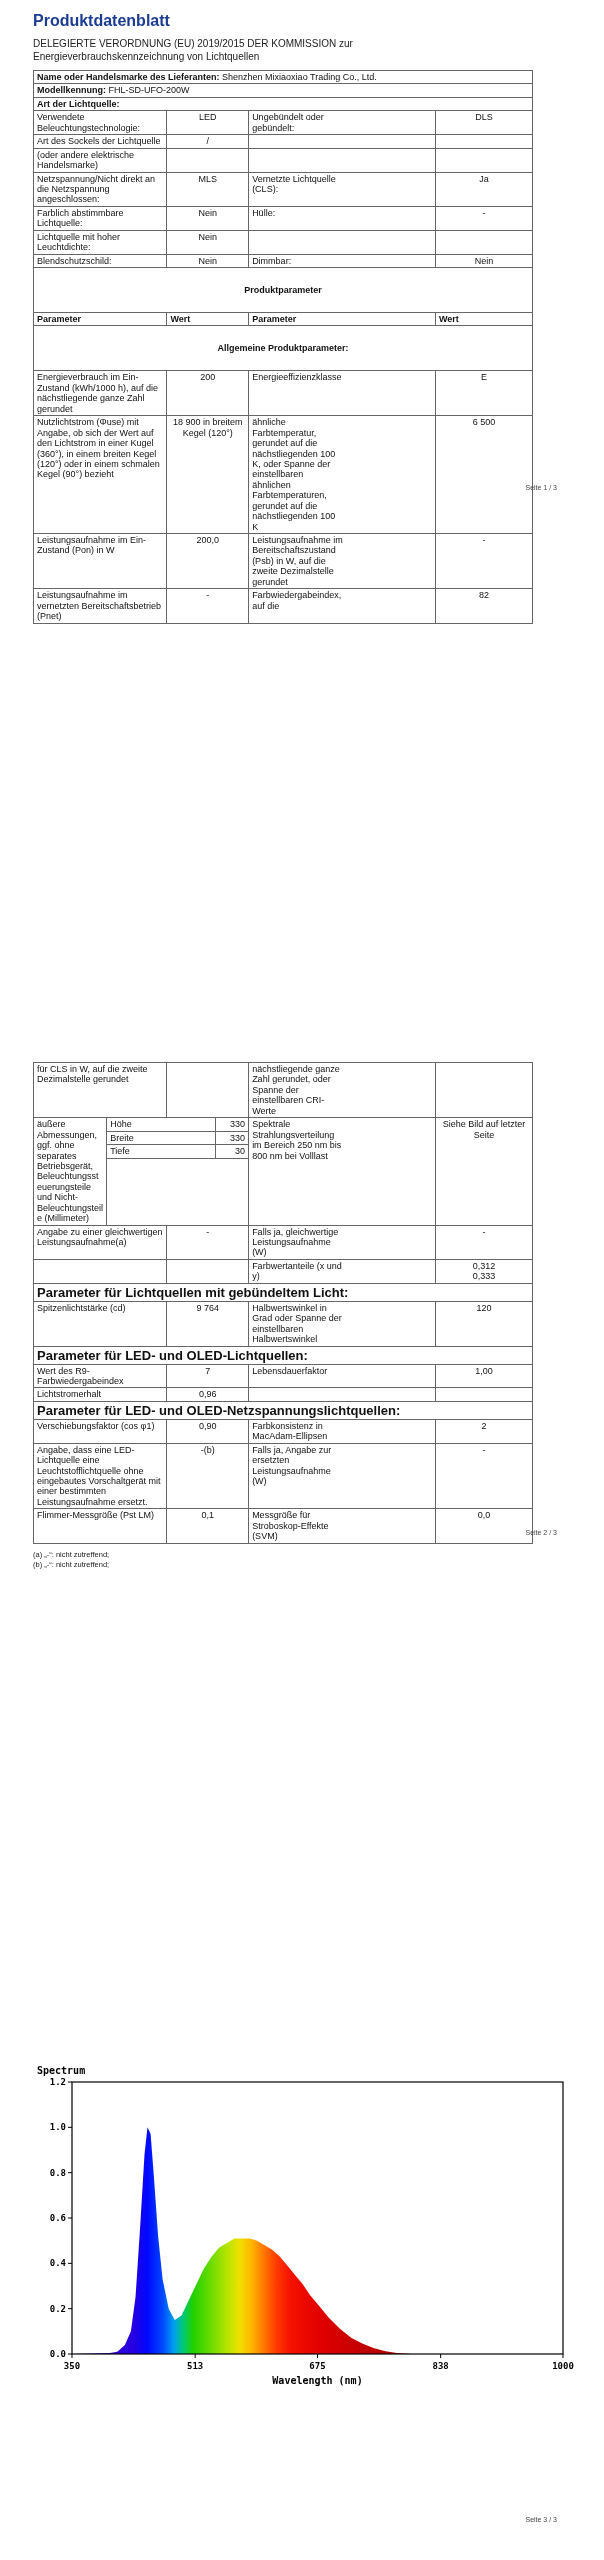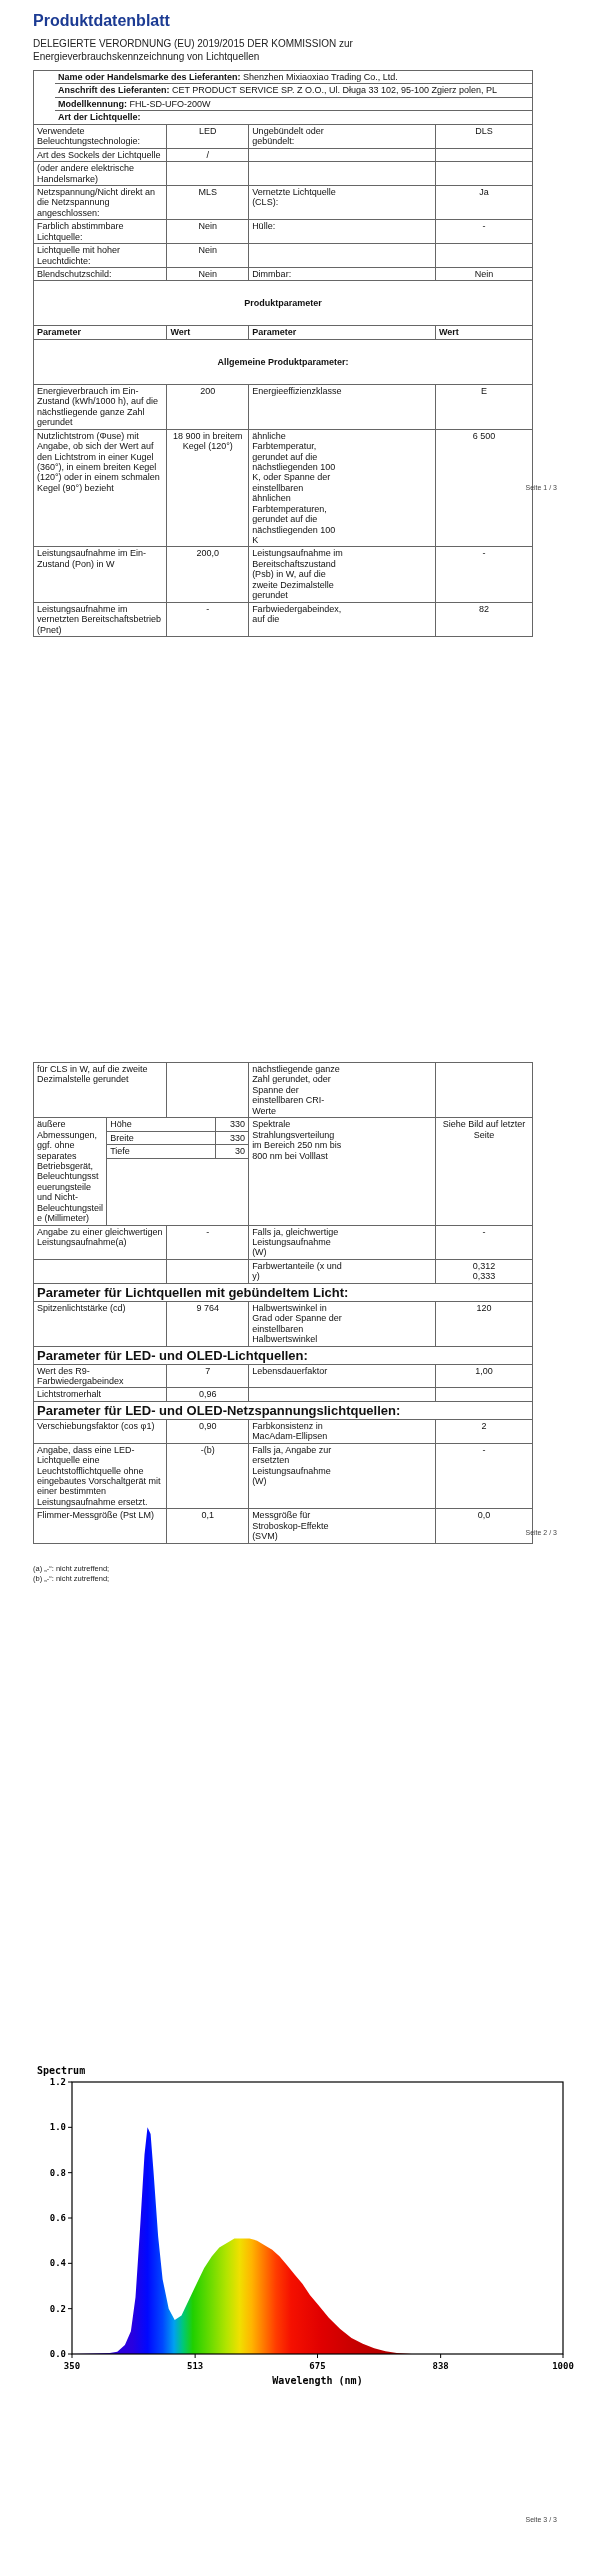--- a/index.html
+++ b/index.html
@@ -16,48 +16,47 @@
   .trow{border-top:1px solid #666;}
   .trow:first-child{border-top:0;}
   .r4{display:grid;grid-template-columns:26.6% 16.4% 37.5% 19.5%;}
   .dimsrow{display:grid;grid-template-columns:14.5% 28.5% 37.5% 19.5%;}
   .cell{padding:1px 3px;border-left:1px solid #666;font-size:9px;line-height:1.16;hyphens:auto;overflow-wrap:break-word;}
   .cell:first-child{border-left:0;}
   .r4 > .cell:nth-child(3){padding-right:92px;}
   .dimsrow > .cell:nth-child(3){padding-right:92px;}
   .val{text-align:center;white-space:pre-line;}
   .hdr .cell{font-weight:bold;}
-  .kv{padding:1px 3px;font-size:9px;line-height:1.16;margin-left:21px;}
+  .kv{padding:1px 3px;font-size:9px;line-height:1.16;}
   .kv-label{font-weight:bold;}
   .sec-center{text-align:center;font-weight:bold;font-size:9px;padding:17px 3px;}
   .sec-left{font-weight:bold;font-size:13px;padding:1px 3px;}
   .dims{padding:0;}
   .dimrow{display:grid;grid-template-columns:45% 55%;border-bottom:1px solid #666;}
   .dimk{padding:1px 3px;font-size:9px;line-height:1.16;}
   .dimv{padding:1px 3px;font-size:9px;line-height:1.16;text-align:right;border-left:1px solid #666;margin-left:44px;}
-  .footnotes{margin-top:20px;font-size:7.5px;line-height:1.35;color:#222;}
+  .footnotes{margin-top:6px;font-size:7.5px;line-height:1.35;color:#222;}
   .footnotes div{display:block;}
   .page-footer{position:absolute;right:47px;font-size:7px;color:#444;}
   #footer1{top:484px;}
   #footer2{top:1529px;}
   #footer3{top:2516px;}
   #spectrum-wrap{position:absolute;left:30px;top:2062px;width:545px;height:330px;}
   .tick{font-family:"DejaVu Sans Mono", monospace;font-size:9px;font-weight:bold;fill:#000;}
   .ctitle{font-family:"DejaVu Sans Mono", monospace;font-size:10px;font-weight:bold;fill:#000;}
 </style>
 </head>
 <body>
 
 <div class="page" id="page1">
   <h1 class="doc-title" style="color: rgb(28, 59, 147);">Produktdatenblatt</h1>
   <p class="regulation">DELEGIERTE VERORDNUNG (EU) 2019/2015 DER KOMMISSION zur
 Energieverbrauchskennzeichnung von Lichtquellen</p>
   <div class="ptable" id="table1">
       <div class="trow kv"><span class="kv-label">Name oder Handelsmarke des Lieferanten:</span><span class="kv-value"> Shenzhen Mixiaoxiao Trading Co., Ltd.</span></div>
-      <div class="trow kv"><span class="kv-label">Anschrift des Lieferanten:</span><span class="kv-value"> CET PRODUCT SERVICE SP. Z O.O., Ul. Długa 33 102, 95-100 Zgierz polen, PL</span></div>
       <div class="trow kv"><span class="kv-label">Modellkennung:</span><span class="kv-value"> FHL-SD-UFO-200W</span></div>
       <div class="trow kv"><span class="kv-label">Art der Lichtquelle:</span></div>
       <div class="trow r4">
         <div class="cell">Verwendete Beleuchtungstechnologie:</div>
         <div class="cell val">LED</div>
         <div class="cell">Ungebündelt oder gebündelt:</div>
         <div class="cell val">DLS</div>
       </div>
       <div class="trow r4">
         <div class="cell">Art des Sockels der Lichtquelle</div>

